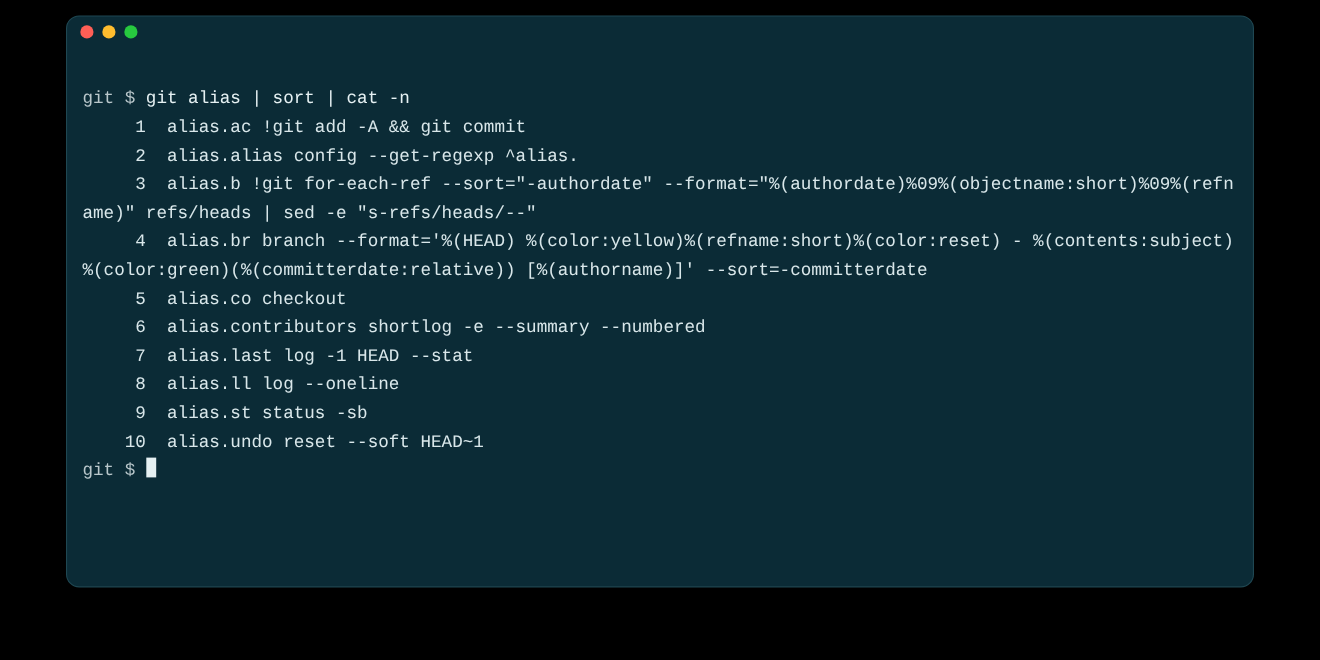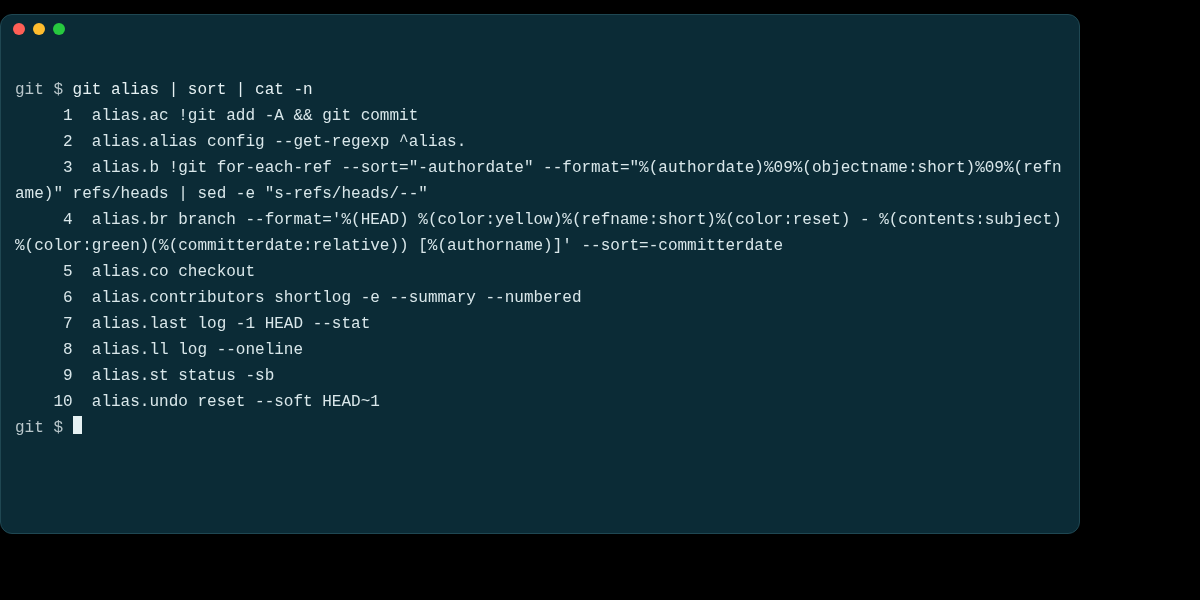--- a/index.html
+++ b/index.html
@@ -8,21 +8,21 @@
     height: 600px;
     background: #000;
     overflow: hidden;
     font-family: ui-monospace, "SF Mono", Menlo, Consolas, "Liberation Mono", monospace;
   }
   .stage {
     width: 1200px;
     height: 600px;
     display: flex;
     align-items: flex-start;
-    justify-content: flex-start;
+    justify-content: center;
     padding-top: 14px;
   }
   .terminal {
     width: 1080px;
     height: 520px;
     background: #0b2b36; 
     border: 1px solid #1f4752;
     border-radius: 12px;
     box-shadow: 0 18px 50px rgba(0,0,0,0.55);
     display: flex;

